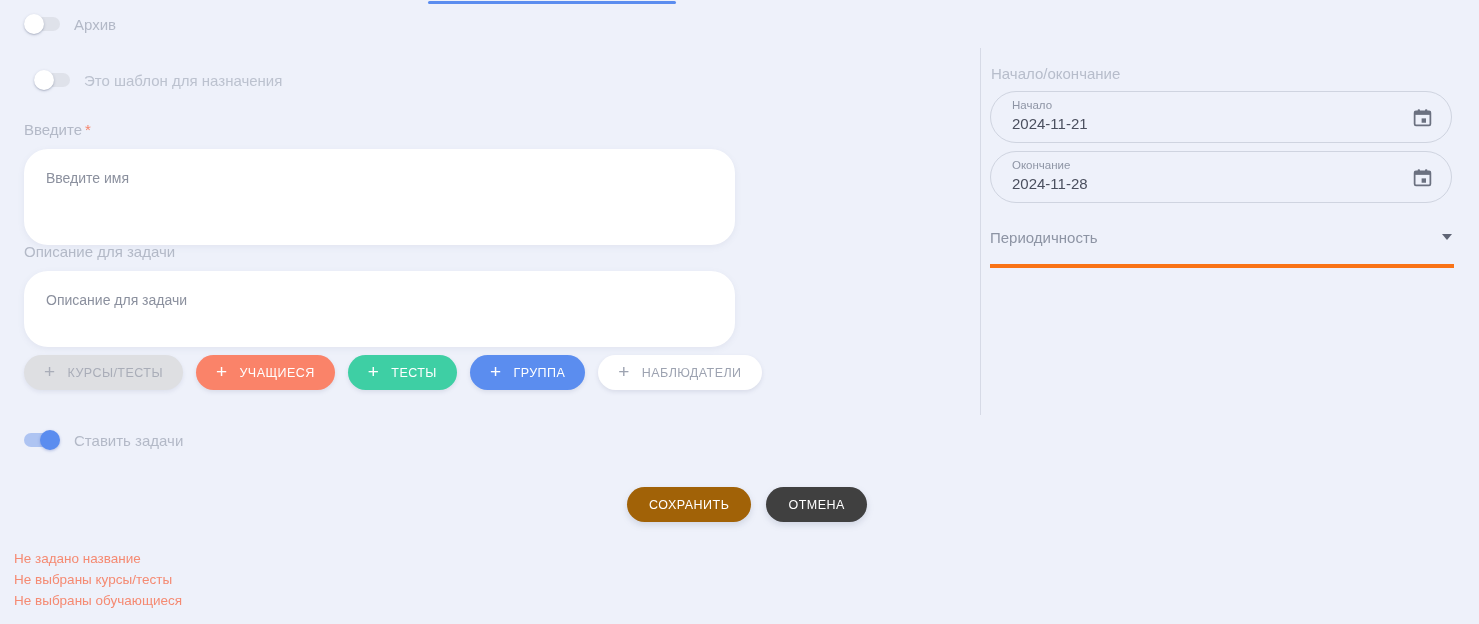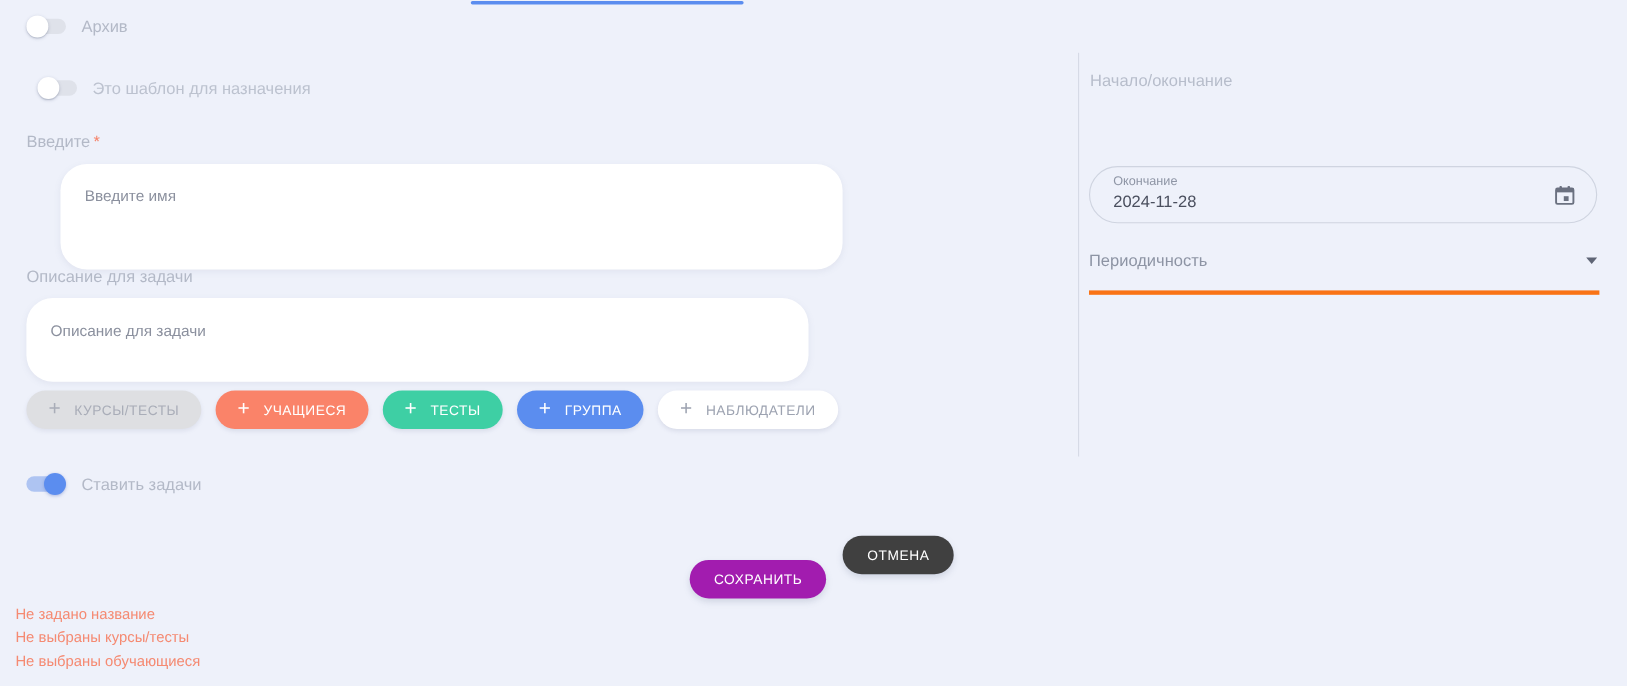--- a/index.html
+++ b/index.html
@@ -123,21 +123,21 @@
     left: 24px;
     width: 711px;
     background: #ffffff;
     border-radius: 24px;
     box-shadow: 0 2px 6px rgba(120, 130, 160, 0.10);
     box-sizing: border-box;
     padding: 20px 22px 0 22px;
     font-size: 14px;
     color: #8b909e;
   }
-  .textbox.name { top: 149px; height: 96px; margin-left: 31px; }
+  .textbox.name { top: 149px; height: 96px; }
   .textbox.desc { top: 271px; height: 76px; }
   .textbox .ph { line-height: 18px; }
 
   
   .chip-row {
     position: absolute;
     left: 24px;
     top: 355px;
     display: flex;
     align-items: center;
@@ -187,21 +187,21 @@
     border-radius: 18px;
     border: none;
     font-size: 12.5px;
     letter-spacing: 0.5px;
     font-weight: 500;
     color: #ffffff;
     cursor: pointer;
     box-shadow: 0 3px 6px rgba(120, 130, 160, 0.25);
     font-family: "Liberation Sans", sans-serif;
   }
-  .action-btn.save   { background: #a21caf; margin-top: 22px; }
+  .action-btn.save   { background: #a16207; }
   .action-btn.cancel { background: #404040; }
 
   
   .errors {
     position: absolute;
     left: 14px;
     top: 548px;
   }
   .error-line {
     font-size: 13.5px;
@@ -359,20 +359,33 @@
   </div>
 
 </div>
 
 <div class="vertical-divider"></div>
 
 <div class="right-pane">
 
   <div class="panel-title">Начало/окончание</div>
 
+  <div class="date-field start">
+    <span class="dlabel">Начало</span>
+    <span class="dvalue">2024-11-21</span>
+    <span class="cal-icon">
+      <svg width="21" height="21" viewBox="0 0 24 24" fill="none">
+        <rect x="3" y="5" width="18" height="16" rx="1.5" stroke="#6b7180" stroke-width="2"></rect>
+        <rect x="3" y="5" width="18" height="4" fill="#6b7180"></rect>
+        <rect x="6.5" y="2.5" width="2.6" height="4" rx="1" fill="#6b7180"></rect>
+        <rect x="14.9" y="2.5" width="2.6" height="4" rx="1" fill="#6b7180"></rect>
+        <rect x="11" y="13" width="5" height="5" fill="#6b7180"></rect>
+      </svg>
+    </span>
+  </div>
 
   <div class="date-field end">
     <span class="dlabel">Окончание</span>
     <span class="dvalue">2024-11-28</span>
     <span class="cal-icon">
       <svg width="21" height="21" viewBox="0 0 24 24" fill="none">
         <rect x="3" y="5" width="18" height="16" rx="1.5" stroke="#6b7180" stroke-width="2"></rect>
         <rect x="3" y="5" width="18" height="4" fill="#6b7180"></rect>
         <rect x="6.5" y="2.5" width="2.6" height="4" rx="1" fill="#6b7180"></rect>
         <rect x="14.9" y="2.5" width="2.6" height="4" rx="1" fill="#6b7180"></rect>

